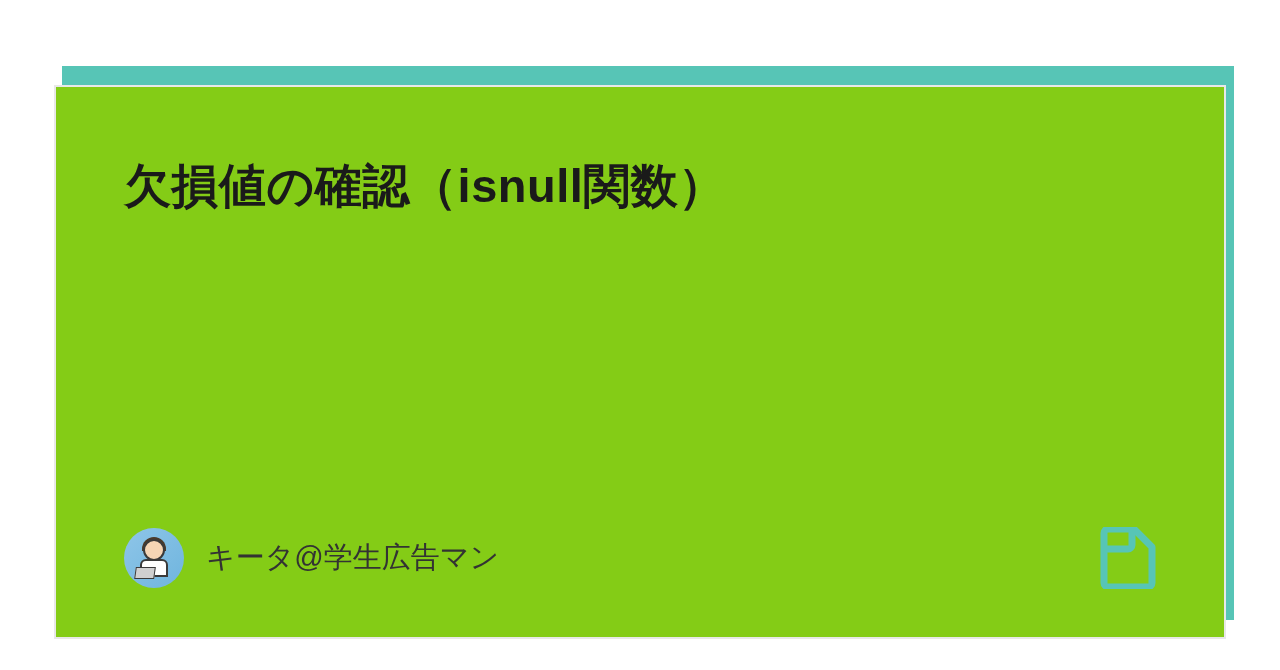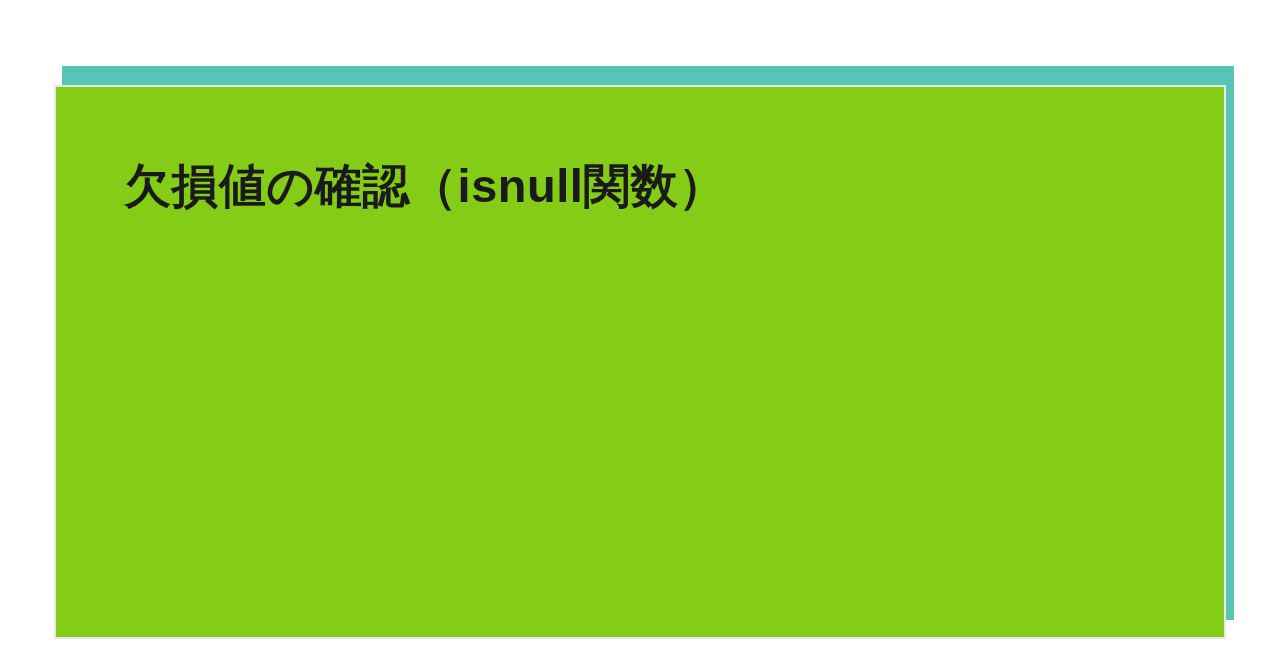--- a/index.html
+++ b/index.html
@@ -145,14 +145,33 @@
       height: 100%;
     }
   </style>
 </head>
 <body>
 
 <div class="card-wrapper">
   <div class="card-shadow"></div>
   <div class="card">
     <h1 class="title">欠損値の確認（isnull関数）</h1>
+    <div class="footer">
+      <div class="author">
+        <div class="avatar">
+          <div class="avatar-inner">
+            <div class="avatar-body"></div>
+            <div class="avatar-hair"></div>
+            <div class="avatar-head"></div>
+            <div class="avatar-laptop"></div>
+          </div>
+        </div>
+        <span class="author-name">キータ@学生広告マン</span>
+      </div>
+      <div class="logo-icon">
+        <svg viewBox="0 0 60 62" fill="none">
+          <path d="M 12 2 L 38 2 L 56 20 L 56 56 C 56 58 54 60 52 60 L 12 60 C 10 60 8 58 8 56 L 8 6 C 8 4 10 2 12 2 Z" stroke="#57c5b6" stroke-width="7" stroke-linejoin="round" fill="none"></path>
+          <path d="M 36 3 L 36 18 C 36 20 34 22 32 22 L 10 22" stroke="#57c5b6" stroke-width="7" stroke-linejoin="round" fill="none"></path>
+        </svg>
+      </div>
+    </div>
   </div>
 </div>
 
 </body></html>

